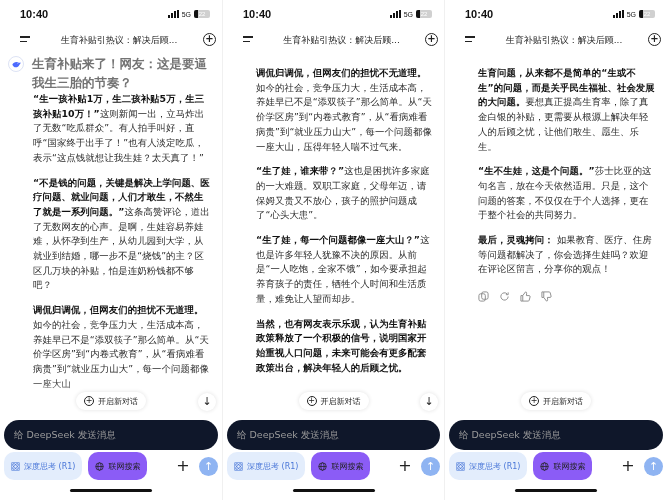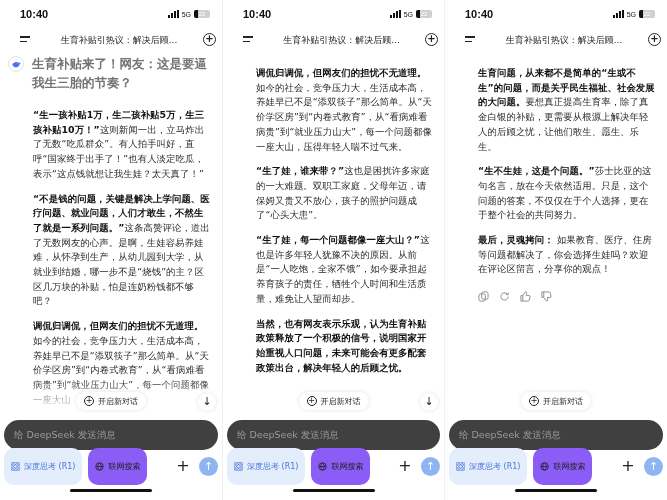--- a/index.html
+++ b/index.html
@@ -27,23 +27,23 @@
   .avatar { width: 16px; height: 16px; border-radius: 50%; border: 1px solid #dde3f5; flex: none; margin-top: 2px; margin-right: 8px; display: flex; align-items: center; justify-content: center; }
   .avatar svg { width: 11px; height: 11px; }
   .msg-title h2 { font-size: 12.5px; line-height: 19px; font-weight: bold; color: #737373; }
   .body { padding: 0 10px 0 33px; }
   .para { font-size: 9.4px; line-height: 14.7px; color: #2a2a2a; margin-bottom: 10px; letter-spacing: 0.1px; }
   .para b { font-weight: bold; color: #111; }
   .fade { position: absolute; left: 0; right: 0; bottom: 90px; height: 30px; background: linear-gradient(to bottom, rgba(255,255,255,0), rgba(255,255,255,0.95)); pointer-events: none; }
   .newconv-btn { position: absolute; bottom: 90px; left: 50%; transform: translateX(-50%); height: 18px; padding: 0 8px; border-radius: 10px; background: #fff; box-shadow: 0 0 4px rgba(0,0,0,0.12); display: flex; align-items: center; gap: 4px; font-size: 8px; color: #222; white-space: nowrap; }
   .newconv-btn .ic { width: 10px; height: 10px; border: 1px solid #222; border-radius: 50%; font-size: 8px; line-height: 8px; text-align: center; }
   .scroll-down { position: absolute; bottom: 89px; right: 6px; width: 18px; height: 18px; border-radius: 50%; background: #fff; box-shadow: 0 0 4px rgba(0,0,0,0.12); font-size: 11px; line-height: 18px; text-align: center; color: #222; }
-  .input { position: absolute; left: 4px; right: 4px; bottom: 50px; height: 30px; border-radius: 15px; background: #404040; font-size: 9.5px; line-height: 30px; padding-left: 10px; color: #9a9a9a; }
+  .input { position: absolute; left: 4px; right: 4px; bottom: 50px; height: 30px; border-radius: 15px; background: #0f172a; font-size: 9.5px; line-height: 30px; padding-left: 10px; color: #9a9a9a; }
   .tools { position: absolute; left: 4px; right: 4px; bottom: 24px; height: 20px; display: flex; align-items: center; }
-  .chip { height: 37px; border-radius: 10px; padding: 0 7px; display: flex; align-items: center; gap: 4px; font-size: 8px; white-space: nowrap; }
+  .chip { height: 28px; border-radius: 10px; padding: 0 7px; display: flex; align-items: center; gap: 4px; font-size: 8px; white-space: nowrap; }
   .chip.deep { background: #e3edfc; color: #4a77d8; }
   .chip.search { background: #8b5cf6; color: #222; margin-left: 6px; }
   .chip .ico { width: 9px; height: 9px; display: inline-block; }
   .plus { margin-left: auto; font-size: 16px; color: #222; width: 16px; text-align: center; line-height: 16px; }
   .send { margin-left: 8px; width: 19px; height: 19px; border-radius: 50%; background: #8fb4f2; color: #fff; font-size: 11px; line-height: 19px; text-align: center; }
   .home-bar { position: absolute; bottom: 8px; left: 50%; transform: translateX(-50%); width: 82px; height: 3px; border-radius: 2px; background: #111; }
   .actions { display: flex; gap: 10px; padding-left: 33px; margin-top: 2px; }
   .actions span { width: 11px; height: 11px; display: inline-block; }
   .actions svg { width: 11px; height: 11px; }
 </style>
@@ -77,21 +77,21 @@
     <div class="content">
       <div class="msg-title">
         <span class="avatar">
           <svg viewBox="0 0 24 24">
               <path d="M3 12c2-5 9-7 14-4 2 1 3 0 4-1-0 3-2 5-3 6-1 4-6 6-10 5-2-1-4-3-5-6z" fill="#4d6bfe"></path>
               <circle cx="15" cy="10" r="1" fill="#fff"></circle>
             </svg>
         </span>
         <h2>生育补贴来了！网友：这是要逼我生三胎的节奏？</h2>
       </div>
-      <div class="body" style="margin-top:16px;">
+      <div class="body" style="margin-top:0;">
         <p class="para"><b>“生一孩补贴1万，生二孩补贴5万，生三孩补贴10万！”</b><span>这则新闻一出，立马炸出了无数“吃瓜群众”。有人拍手叫好，直呼“国家终于出手了！”也有人淡定吃瓜，表示“这点钱就想让我生娃？太天真了！”</span></p>
         <p class="para"><b>“不是钱的问题，关键是解决上学问题、医疗问题、就业问题，人们才敢生，不然生了就是一系列问题。”</b><span>这条高赞评论，道出了无数网友的心声。是啊，生娃容易养娃难，从怀孕到生产，从幼儿园到大学，从就业到结婚，哪一步不是“烧钱”的主？区区几万块的补贴，怕是连奶粉钱都不够吧？</span></p>
         <p class="para"><b>调侃归调侃，但网友们的担忧不无道理。</b><span>如今的社会，竞争压力大，生活成本高，养娃早已不是“添双筷子”那么简单。从“天价学区房”到“内卷式教育”，从“看病难看病贵”到“就业压力山大”，每一个问题都像一座大山</span></p>
       </div>
     </div>
     <div class="fade"></div>
     <div class="newconv-btn">
       <span class="ic">+</span>
       <span>开启新对话</span>
     </div>

